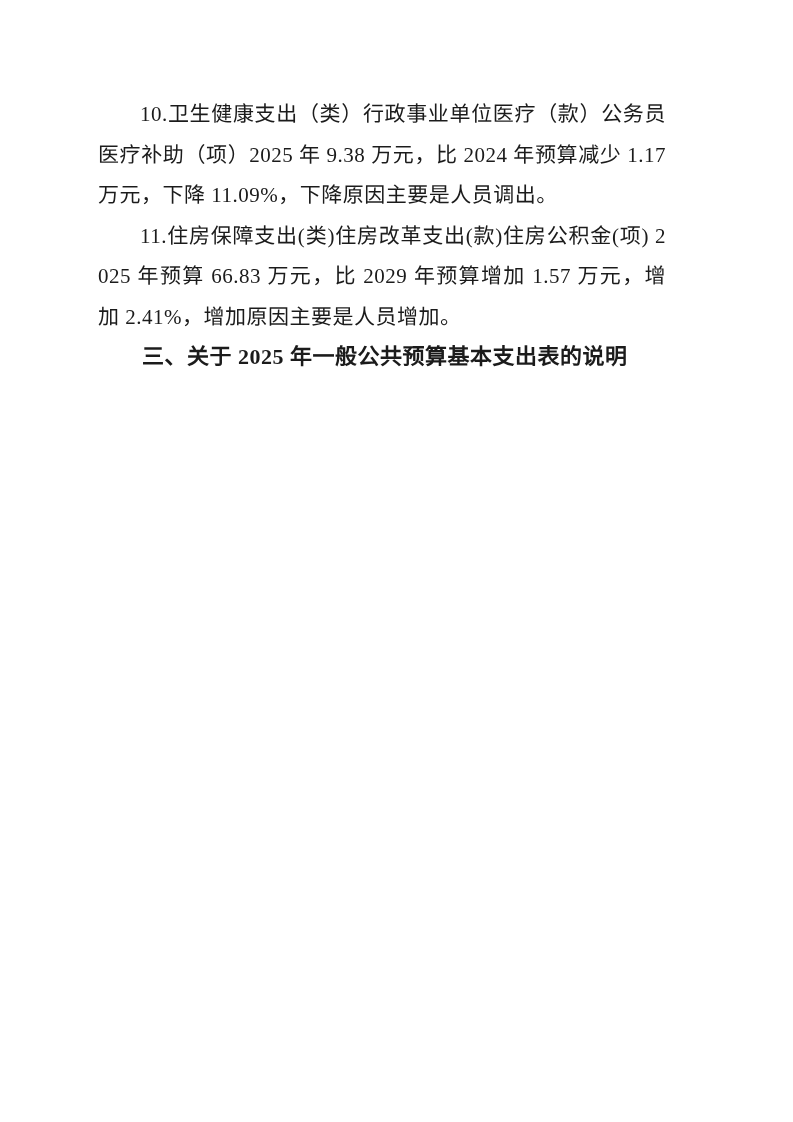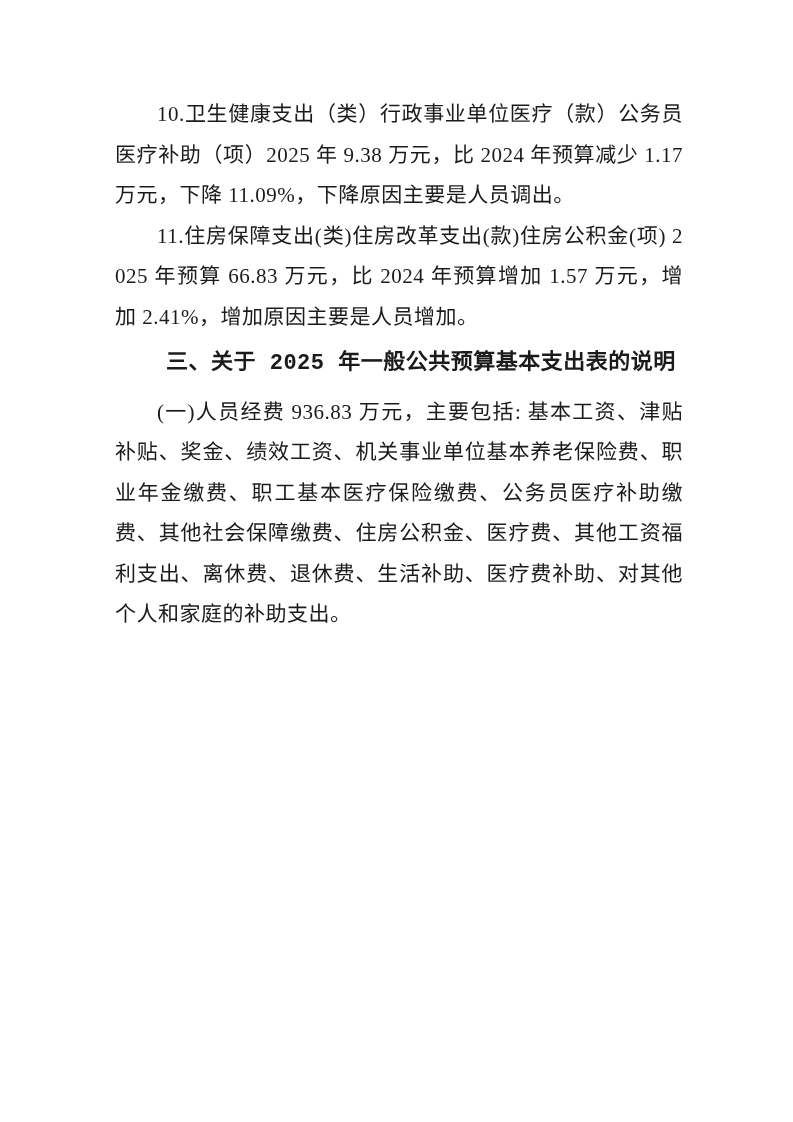--- a/index.html
+++ b/index.html
@@ -11,48 +11,47 @@
     position: relative;
     width: 793px;
     height: 1122px;
     background: #ffffff;
     overflow: hidden;
     font-family: "Liberation Serif", "DejaVu Serif", serif;
     color: #1b1b1b;
   }
   .content {
     position: absolute;
-    left: 115px;
+    left: 98px;
     top: 94px;
     width: 568px;
   }
   p.body-para {
     margin: 0;
     font-size: 21px;
     line-height: 40.5px;
     text-align: justify;
     text-justify: inter-character;
     text-indent: 2em;
     word-break: break-all;
     letter-spacing: 0.5px;
   }
   p.heading-para {
-    margin: 7px;
+    margin: 0;
     font-size: 22px;
     line-height: 40.5px;
     font-weight: bold;
     text-indent: 2em;
-    font-family: Liberation Mono, monospace;
+    font-family: Liberation Serif, serif;
     letter-spacing: 0.5px;
     white-space: nowrap;
   }
 </style>
 </head>
 <body>
 
 <div class="page">
   <div class="content">
     <p class="body-para">10.卫生健康支出（类）行政事业单位医疗（款）公务员医疗补助（项）2025 年 9.38 万元，比 2024 年预算减少 1.17 万元，下降 11.09%，下降原因主要是人员调出。</p>
-    <p class="body-para">11.住房保障支出(类)住房改革支出(款)住房公积金(项) 2025 年预算 66.83 万元，比 2024 年预算增加 1.57 万元，增加 2.41%，增加原因主要是人员增加。</p>
+    <p class="body-para">11.住房保障支出(类)住房改革支出(款)住房公积金(项) 2025 年预算 66.83 万元，比 2029 年预算增加 1.57 万元，增加 2.41%，增加原因主要是人员增加。</p>
     <p class="heading-para">三、关于 2025 年一般公共预算基本支出表的说明</p>
-    <p class="body-para">(一)人员经费 936.83 万元，主要包括: 基本工资、津贴补贴、奖金、绩效工资、机关事业单位基本养老保险费、职业年金缴费、职工基本医疗保险缴费、公务员医疗补助缴费、其他社会保障缴费、住房公积金、医疗费、其他工资福利支出、离休费、退休费、生活补助、医疗费补助、对其他个人和家庭的补助支出。</p>
   </div>
 </div>
 
 </body></html>

